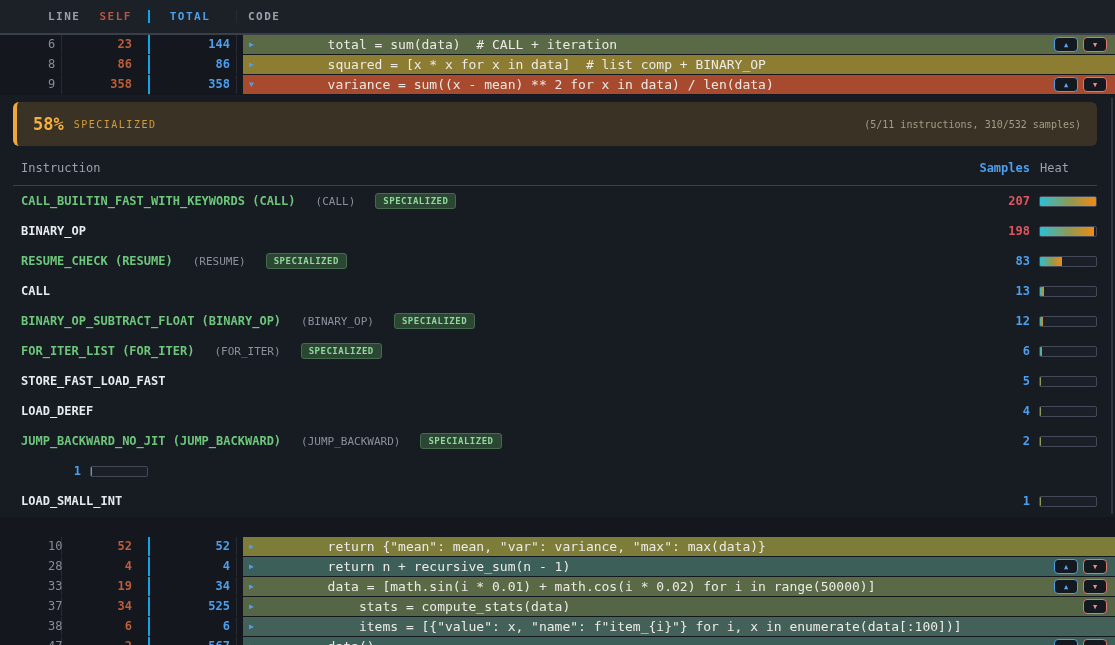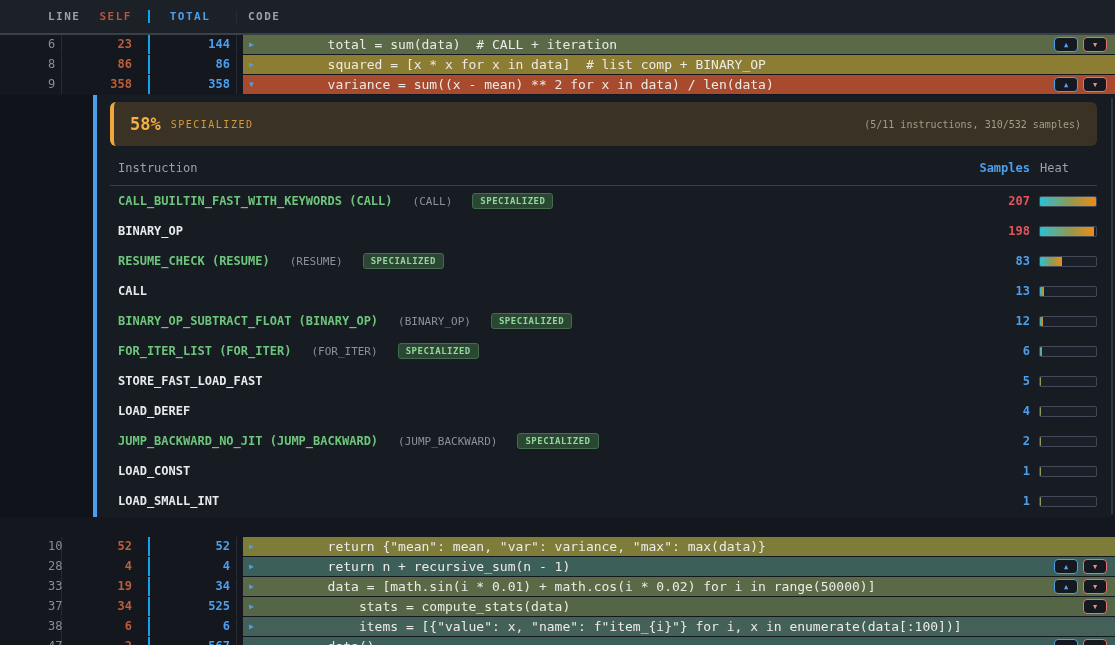--- a/index.html
+++ b/index.html
@@ -30,21 +30,21 @@
   .exp { width:16px; font-size:8px; color:#4d9fec; flex:none; }
   pre.code { font-size:13px; line-height:19px; color:#eceae6; white-space:pre; flex:1; overflow:hidden; }
   .btns { display:flex; gap:5px; margin-right:8px; flex:none; }
   .btn { width:24px; height:15px; border-radius:4px; background:#141920;
          font-size:7px; line-height:12px; text-align:center; cursor:pointer; padding:0;
          font-family:inherit; }
   .btn.up   { border:1.5px solid #4d9fec; color:#5ba4f0; }
   .btn.down { border:1.5px solid #e2756d; color:#ef8a84; }
 
   
-  .panel { display:flex; height:422px; }
+  .panel { display:flex; height:422px;flex-direction:column; }
   .gutter { width:93px; background:#101319; flex:none; }
   .vbar   { width:4px; background:#4d9fec; flex:none; }
   .pcontent { flex:1; background:#171c23; padding:7px 18px 0 13px; position:relative; }
   .pscroll { position:absolute; right:2px; top:3px; width:2px; height:416px; background:#31373f; }
 
   .summary { height:44px; background:#3a3325; border-left:4px solid #f0a83c;
              border-radius:6px; display:flex; align-items:center; padding:0 16px; }
   .pct   { font-size:17px; font-weight:bold; color:#f5b041; }
   .pctlb { font-size:10px; letter-spacing:1.5px; color:#d49a3f; margin-left:10px; }
   .pdetail { margin-left:auto; font-size:10px; color:#a49d89; }
@@ -236,24 +236,20 @@
       <span class="base">(JUMP_BACKWARD)</span>
       <span class="badge">SPECIALIZED</span>
     </div>
     <div class="isamples">2</div>
     <div class="iheat">
       <div class="fill" style="width: 1px;"></div>
     </div>
   </div>
 
   <div class="irow">
-    <div class="iname">
-      <span class="op">LOAD_CONST</span>
-
-    </div>
     <div class="isamples">1</div>
     <div class="iheat">
       <div class="fill" style="width: 1px;"></div>
     </div>
   </div>
 
   <div class="irow">
     <div class="iname">
       <span class="op">LOAD_SMALL_INT</span>
 

